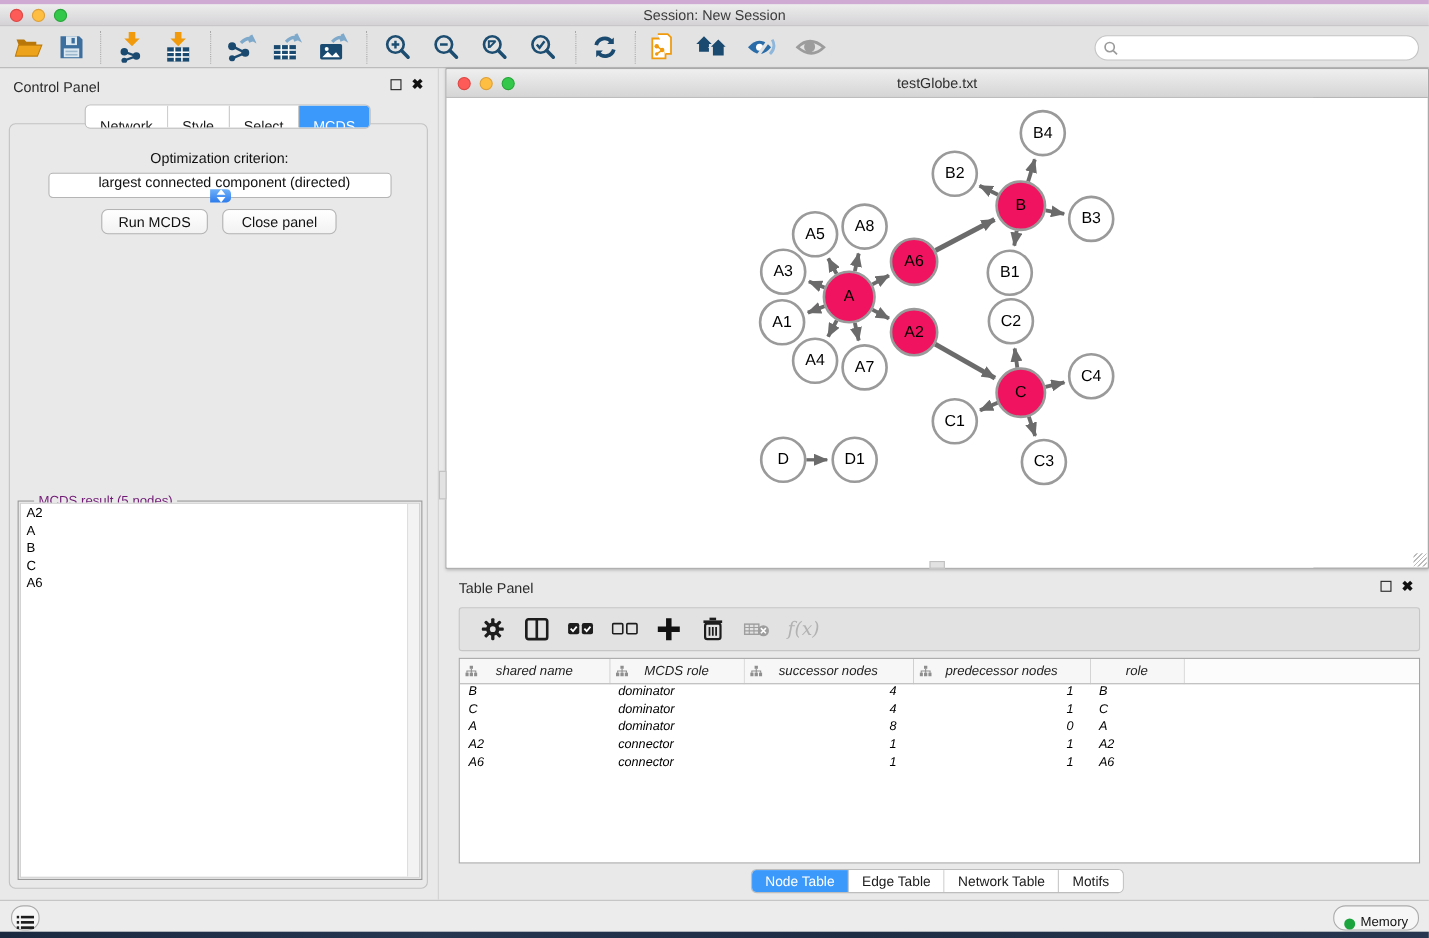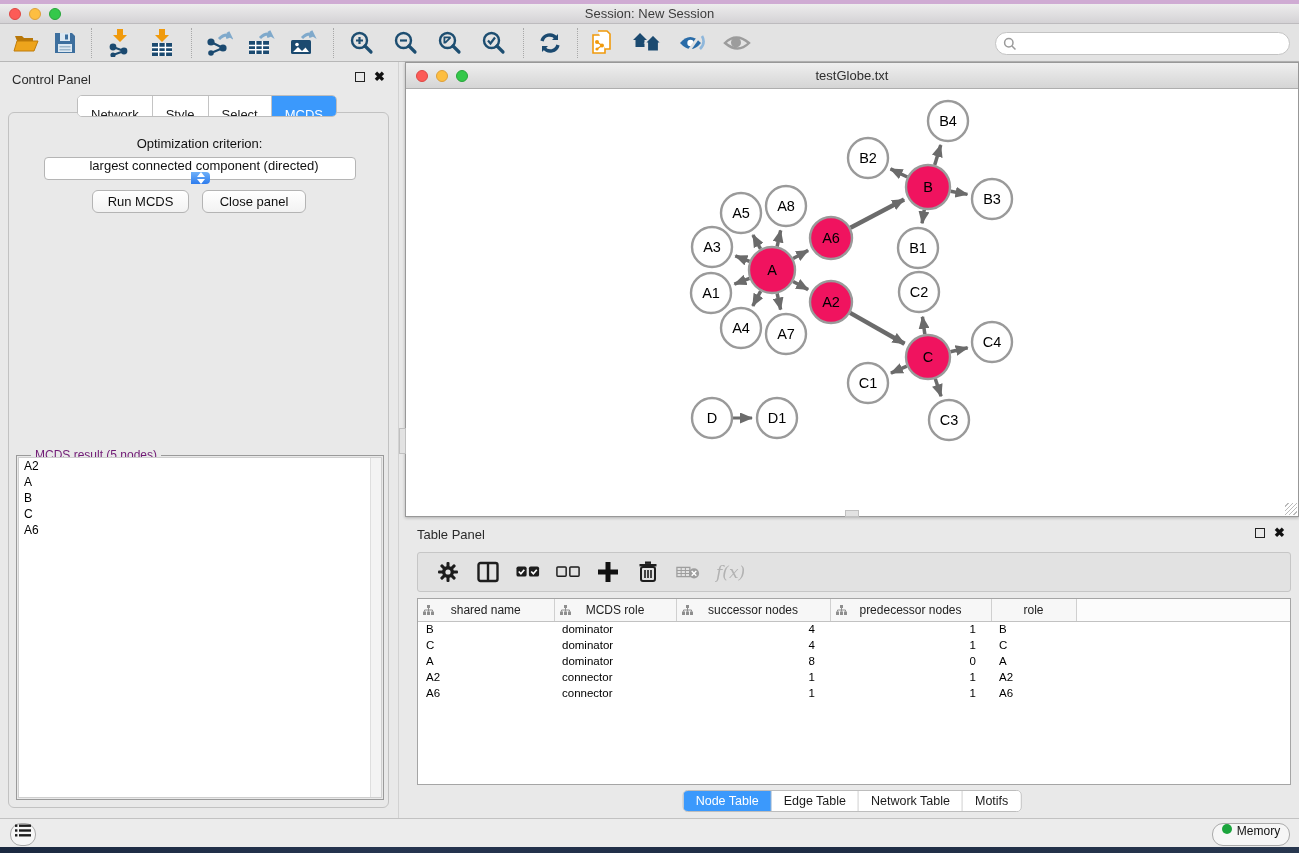--- a/index.html
+++ b/index.html
@@ -73,35 +73,35 @@
   .grip { position:absolute; right:1px; bottom:1px; width:12px; height:12px;
     background:repeating-linear-gradient(135deg,#fff 0 2px,#bbb 2px 3px); }
 
   
   .tpanel { position:absolute; left:405px; top:522px; width:894px; height:296px; }
   .tp-toolbar { position:absolute; left:12px; top:30px; width:874px; height:40px; background:#e2e2e2;
     border:1px solid #c6c6c6; border-radius:3px; display:flex; align-items:center; gap:16px; padding-left:18px; }
   .tp-ic { display:flex; align-items:center; justify-content:center; width:24px; height:26px; }
   .fx { font-family:"DejaVu Serif", serif; font-style:italic; font-size:17px; color:#b2b2b2; }
   .dtable-wrap { position:absolute; left:12px; top:76px; width:874px; height:187px; background:#fff; border:1px solid #a5a5a5; overflow:hidden; }
-  table.dtable { border-collapse:collapse; table-layout:fixed; width:100%; }
+  table.dtable { border-collapse:collapse; table-layout:fixed; width:100%;font-style:italic; }
   .dtable th { height:22px; background:#f7f7f7; border-bottom:1px solid #c2c2c2; border-right:1px solid #d0d0d0;
     font-size:12px; font-weight:normal; color:#222; position:relative; text-align:center; }
   .dtable th.filler { border-right:none; background:#fcfcfc; }
   .dtable th .hicon { position:absolute; left:5px; top:6px; }
   .dtable td { height:16px; font-size:11.5px; color:#000; white-space:nowrap; }
   .dtable td.al { text-align:left; padding-left:8px; }
   .dtable td.ar { text-align:right; padding-right:15px; }
   .tp-tabs { left:50%; transform:translateX(-50%); top:268px; }
   .tp-tabs .seg { font-size:12.5px; padding:0 12px; }
 
   
   .statusbar { position:absolute; left:0; top:818px; width:1299px; height:29px; background:#ececec; border-top:1px solid #c2c2c2; }
   .sb-btn { position:absolute; top:4px; height:23px; background:#f6f6f6; border:1px solid #ababab; border-radius:11px;
-    display:flex; align-items:flex-start; justify-content:center; gap:5px; }
+    display:flex; align-items:flex-end; justify-content:center; gap:5px; }
   .sb-list { left:10px; width:26px; }
   .sb-mem { right:9px; width:78px; font-size:12px; color:#111; }
   .mem-dot { width:10px; height:10px; border-radius:50%; background:#1ca53e; }
   .desktop-strip { position:absolute; left:0; top:847px; width:1299px; height:6px;
     background:linear-gradient(90deg,#1b2940,#263550 30%,#1e2c44 60%,#28374f); }
 
   svg text { font-family:"Liberation Sans", sans-serif; }
 </style>
 </head>
 <body>

